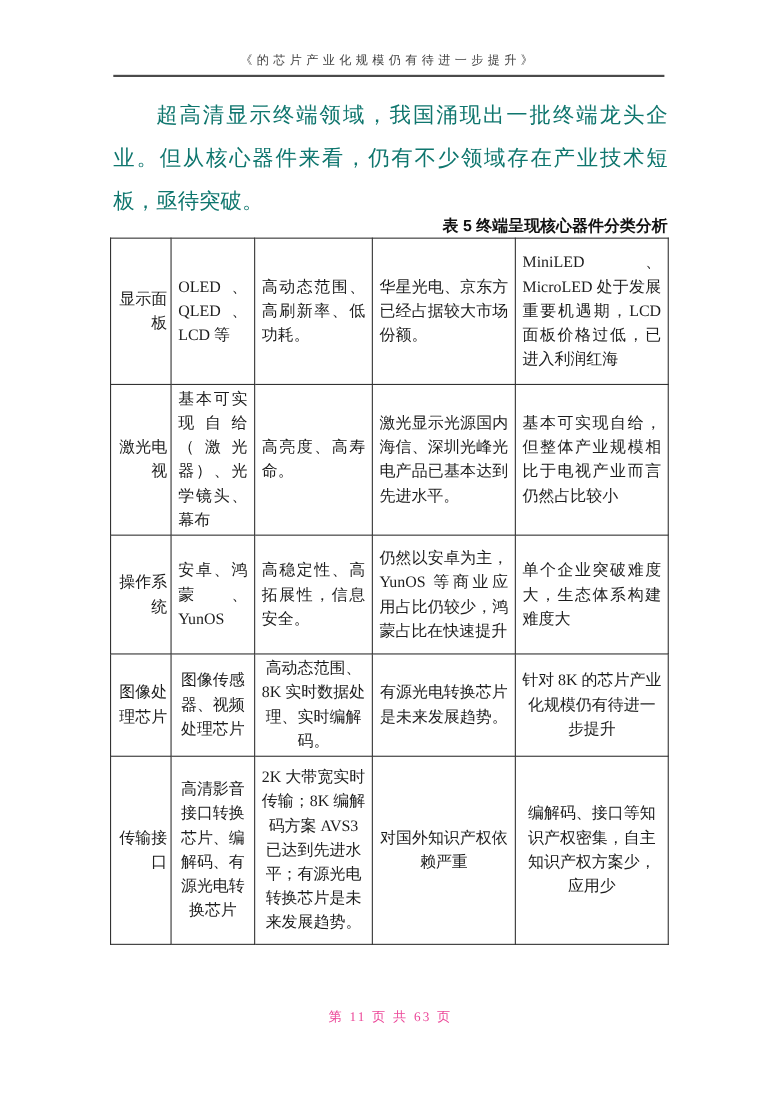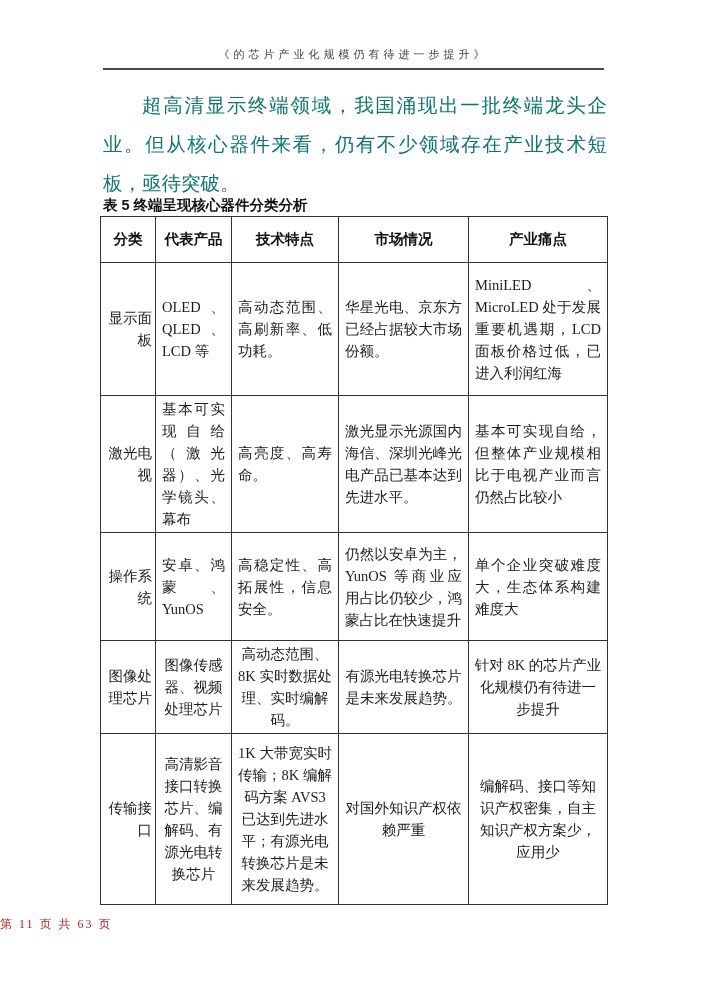--- a/index.html
+++ b/index.html
@@ -13,21 +13,21 @@
   }
   .header-rule{
     position:absolute;top:68px;left:103px;width:501px;height:0;
     border-top:2px solid #4a4a4a;
   }
   .body-paragraph{
     position:absolute;top:86px;left:103px;width:504px;
     font-size:19.5px;line-height:39px;text-align:justify;text-indent:2em;color:#0f766e;
   }
   .table-title{
-    position:absolute;top:196px;left:103px;width:504px;text-align:left;
+    position:absolute;top:196px;left:103px;width:504px;text-align:right;
     font-family:"Liberation Sans","DejaVu Sans",sans-serif;font-weight:bold;
     font-size:14.5px;color:#111;
   }
   table.core-table{
     position:absolute;top:216px;left:100px;width:507px;
     border-collapse:collapse;table-layout:fixed;
     font-size:14.5px;color:#1c1c1c;
   }
   .core-table th,.core-table td{
     border:1.5px solid #333;vertical-align:middle;
@@ -40,22 +40,22 @@
   td.c-cat{text-align:right;padding:2px 3px;}
   td.c-just{text-align:justify;text-justify:inter-character;margin-left:24px;}
   td.c-center{text-align:center;padding:2px 5px;}
   tr.tr-h{height:46px;}
   tr.tr-0{height:133px;}
   tr.tr-1{height:128px;}
   tr.tr-2{height:108px;}
   tr.tr-3{height:91px;}
   tr.tr-4{height:171px;}
   .doc-footer{
-    position:absolute;top:916px;left:0;width:710px;text-align:left;
-    font-size:12px;letter-spacing:2px;color:#b91c1c;
+    position:absolute;top:916px;left:0;width:710px;text-align:center;
+    font-size:12px;letter-spacing:2px;color:#ec4899;
   }
 </style>
 </head>
 <body>
 
 <div class="doc-header">《的芯片产业化规模仍有待进一步提升》</div>
 <div class="header-rule"></div>
 
 <div class="body-paragraph">超高清显示终端领域，我国涌现出一批终端龙头企业。但从核心器件来看，仍有不少领域存在产业技术短板，亟待突破。</div>
 
@@ -63,27 +63,20 @@
 
 <table class="core-table">
   <colgroup>
     <col style="width:55px">
       <col style="width:76px">
       <col style="width:107px">
       <col style="width:130px">
       <col style="width:139px">
   </colgroup>
   <tbody>
-      <tr class="tr-h">
-    <th>分类</th>
-    <th>代表产品</th>
-    <th>技术特点</th>
-    <th>市场情况</th>
-    <th>产业痛点</th>
-  </tr>
   <tr class="tr-0">
     <td class="c-cat">显示面板</td>
     <td class="c-just">OLED、QLED、LCD 等</td>
     <td class="c-just">高动态范围、高刷新率、低功耗。</td>
     <td class="c-just">华星光电、京东方已经占据较大市场份额。</td>
     <td class="c-just">MiniLED、MicroLED 处于发展重要机遇期，LCD 面板价格过低，已进入利润红海</td>
   </tr>
   <tr class="tr-1">
     <td class="c-cat">激光电视</td>
     <td class="c-just">基本可实现自给（激光器）、光学镜头、幕布</td>
@@ -101,20 +94,20 @@
   <tr class="tr-3">
     <td class="c-cat">图像处理芯片</td>
     <td class="c-center">图像传感器、视频处理芯片</td>
     <td class="c-center">高动态范围、8K 实时数据处理、实时编解码。</td>
     <td class="c-center">有源光电转换芯片是未来发展趋势。</td>
     <td class="c-center">针对 8K 的芯片产业化规模仍有待进一步提升</td>
   </tr>
   <tr class="tr-4">
     <td class="c-cat">传输接口</td>
     <td class="c-center">高清影音接口转换芯片、编解码、有源光电转换芯片</td>
-    <td class="c-center">1K 大带宽实时传输；8K 编解码方案 AVS3 已达到先进水平；有源光电转换芯片是未来发展趋势。</td>
+    <td class="c-center">2K 大带宽实时传输；8K 编解码方案 AVS3 已达到先进水平；有源光电转换芯片是未来发展趋势。</td>
     <td class="c-center">对国外知识产权依赖严重</td>
     <td class="c-center">编解码、接口等知识产权密集，自主知识产权方案少，应用少</td>
   </tr>
 </tbody>
   </table>
 
 <div class="doc-footer">第 11 页 共 63 页</div>
 
 </body></html>

